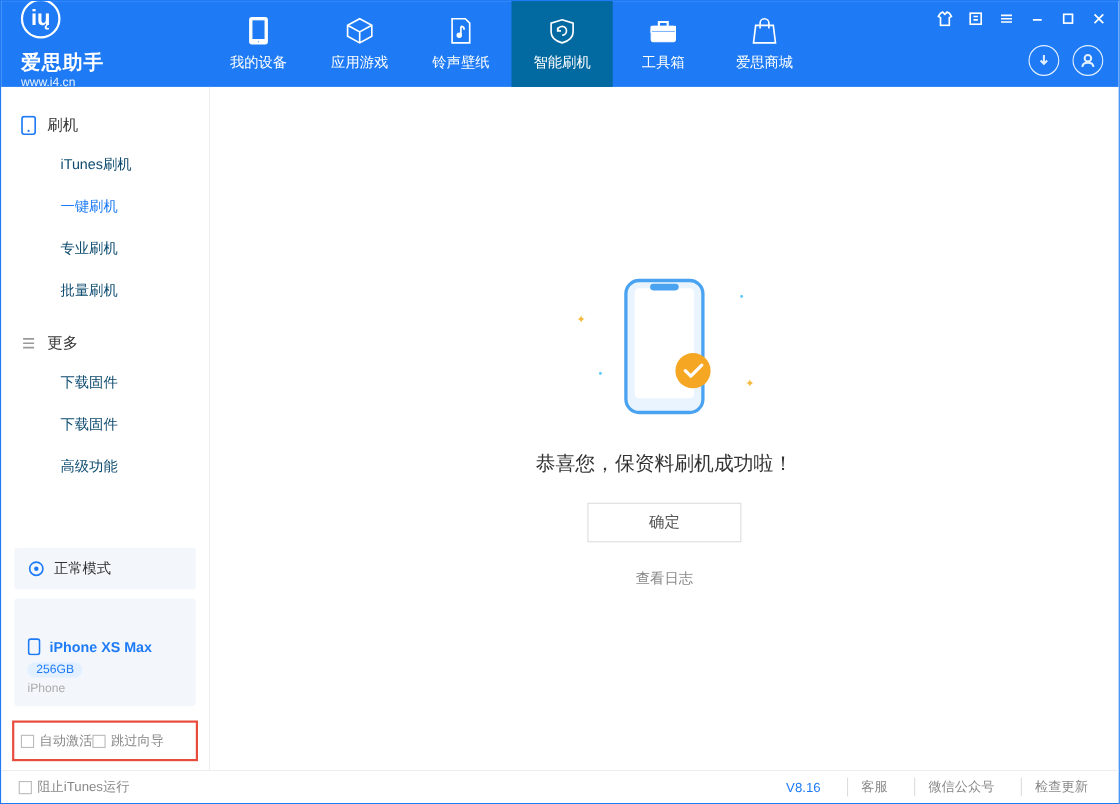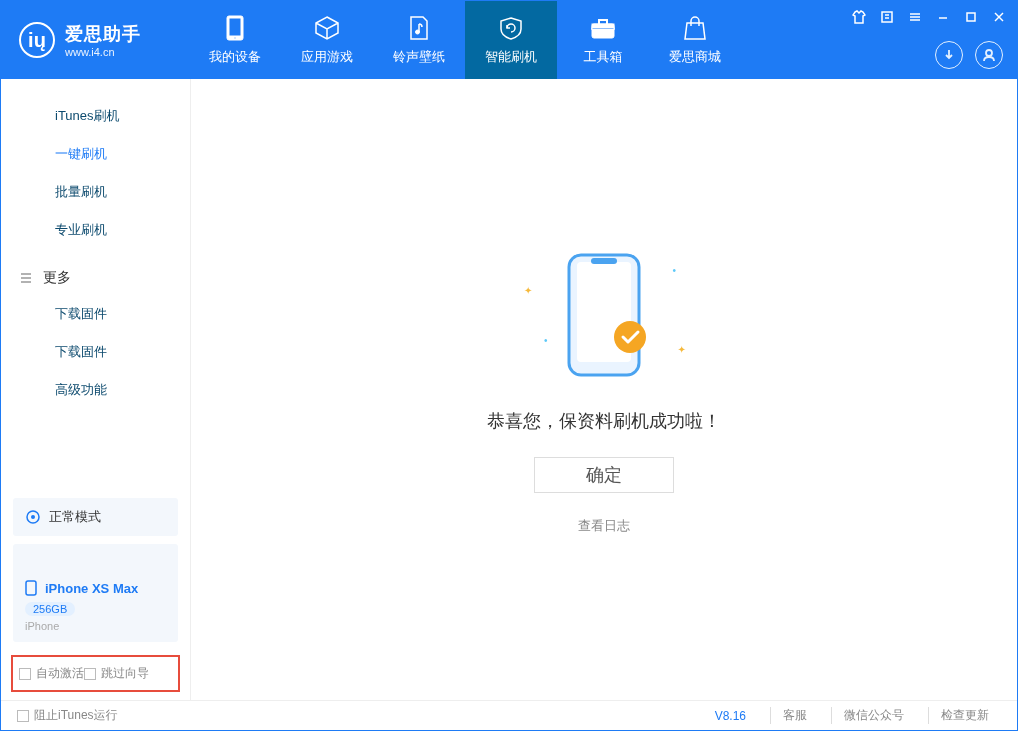--- a/index.html
+++ b/index.html
@@ -1,18 +1,18 @@
 <!DOCTYPE html>
 <html><head>
 <meta charset="utf-8">
 <style>
 * { margin: 0; padding: 0; box-sizing: border-box; font-family: "Microsoft YaHei", Arial, sans-serif; }
 body { background: #fff; width: 1018px; height: 731px; overflow: hidden; border: 1px solid #1e7bf5; }
 .header { background: #1e7bf5; height: 78px; display: flex; align-items: center; color: #fff; padding-left: 18px; position: relative; }
-.logo-area { display: flex; align-items: flex-end; gap: 10px; width: 170px; }
+.logo-area { display: flex; align-items: flex-start; gap: 10px; width: 170px; flex-direction: column; }
 .logo-circle { width: 36px; height: 36px; border: 2.5px solid #fff; border-radius: 50%; display: flex; align-items: center; justify-content: center; }
 .logo-u { font-size: 20px; font-weight: bold; color: #fff; }
 .logo-text { display: flex; flex-direction: column; }
 .logo-title { font-size: 18px; font-weight: bold; letter-spacing: 1px; }
 .logo-sub { font-size: 11px; opacity: .9; }
 .nav { display: flex; height: 100%; }
 .nav-item { width: 92px; display: flex; flex-direction: column; align-items: center; justify-content: center; cursor: pointer; font-size: 13px; gap: 6px; }
 .nav-item.active { background: #0369a1; }
 .nav-icon { width: 28px; height: 28px; display: flex; align-items: center; justify-content: center; }
 .nav-icon svg { fill: #fff; stroke: #fff; }
@@ -33,21 +33,21 @@
 .dev-box.mode { display: flex; align-items: center; gap: 8px; color: #333; }
 .dev-name { color: #1e7bf5; font-weight: bold; display: flex; align-items: center; gap: 8px; margin-top: 26px; }
 .dev-cap { display: inline-block; margin-top: 6px; background: #e3f0ff; color: #1e7bf5; font-size: 11px; padding: 1px 8px; border-radius: 10px; }
 .dev-type { font-size: 11px; color: #aaa; margin-top: 4px; }
 .bottom-checks { position: absolute; bottom: 8px; left: 10px; right: 10px; border: 2px solid #e74c3c; padding: 8px 6px; display: flex; font-size: 12px; color: #888; }
 .chk { display: flex; align-items: center; gap: 5px; cursor: pointer; }
 .chk-box { width: 12px; height: 12px; border: 1px solid #bbb; background: #fff; }
 .main { flex: 1; display: flex; flex-direction: column; align-items: center; justify-content: center; gap: 24px; }
 .phone-illus { position: relative; width: 200px; height: 140px; display:flex; align-items:center; justify-content:center;}
 .success-text { font-size: 18px; color: #333; }
-.ok-btn { width: 140px; height: 36px; border: 1px solid #ddd; background: #fff; font-size: 18px; color: #555; cursor: pointer; }
+.ok-btn { width: 140px; height: 36px; border: 1px solid #ddd; background: #fff; font-size: 14px; color: #555; cursor: pointer; }
 .log-link { font-size: 13px; color: #888; cursor: pointer; }
 .footer { height: 30px; border-top: 1px solid #eee; display: flex; align-items: center; font-size: 12px; color: #888; padding: 0 16px; gap: 12px; }
 .footer-left { display: flex; align-items: center; gap: 6px; }
 .footer-spacer { flex: 1; }
 .footer-link { color: #888; cursor: pointer; padding: 0 12px; border-left: 1px solid #ddd; }
 .footer-ver { color: #1e7bf5; padding-right: 12px; }
 .sparkle { position:absolute; color:#f6b93b; font-size:10px; }
 </style>
 </head>
 <body>
@@ -169,24 +169,31 @@
         <svg width="16" height="16" viewBox="0 0 16 16">
           <circle cx="8" cy="6" r="3"></circle>
           <path d="M3 14 Q3 10 8 10 Q13 10 13 14"></path>
         </svg>
       </div>
   </div>
 </div>
 
 <div class="body-area">
   <div class="sidebar">
+    <div class="side-sec-hdr">
+      <svg width="14" height="18" viewBox="0 0 14 18">
+          <rect x="1" y="1" width="12" height="16" rx="2" fill="none" stroke="#1e7bf5" stroke-width="1.5"></rect>
+          <circle cx="7" cy="14" r="1" fill="#1e7bf5"></circle>
+        </svg>
+      <span>刷机</span>
+    </div>
     <div class="side-item">iTunes刷机</div>
     <div class="side-item active">一键刷机</div>
+    <div class="side-item">专业刷机</div>
     <div class="side-item">批量刷机</div>
-    <div class="side-item">专业刷机</div>
 
     <div class="side-sec-hdr" style="margin-top:12px">
       <svg width="14" height="14" viewBox="0 0 14 14">
           <line x1="2" y1="3" x2="12" y2="3" stroke="#999" stroke-width="1.5"></line>
           <line x1="2" y1="7" x2="12" y2="7" stroke="#999" stroke-width="1.5"></line>
           <line x1="2" y1="11" x2="12" y2="11" stroke="#999" stroke-width="1.5"></line>
         </svg>
       <span>更多</span>
     </div>
     <div class="side-item">下载固件</div>

